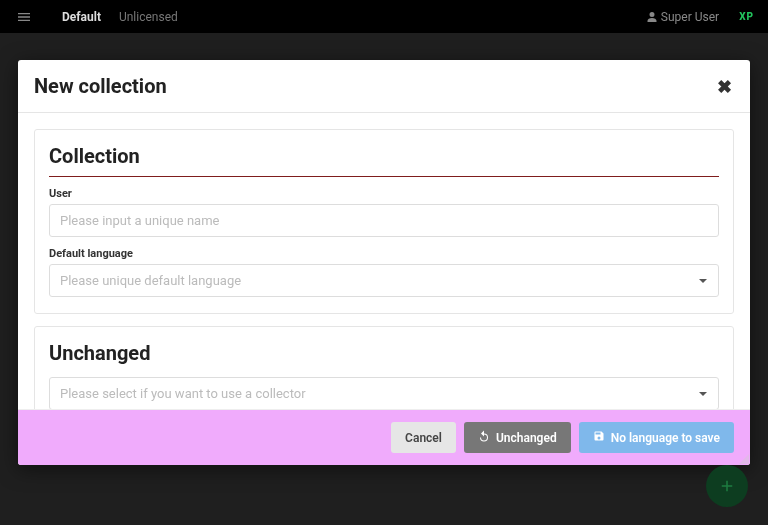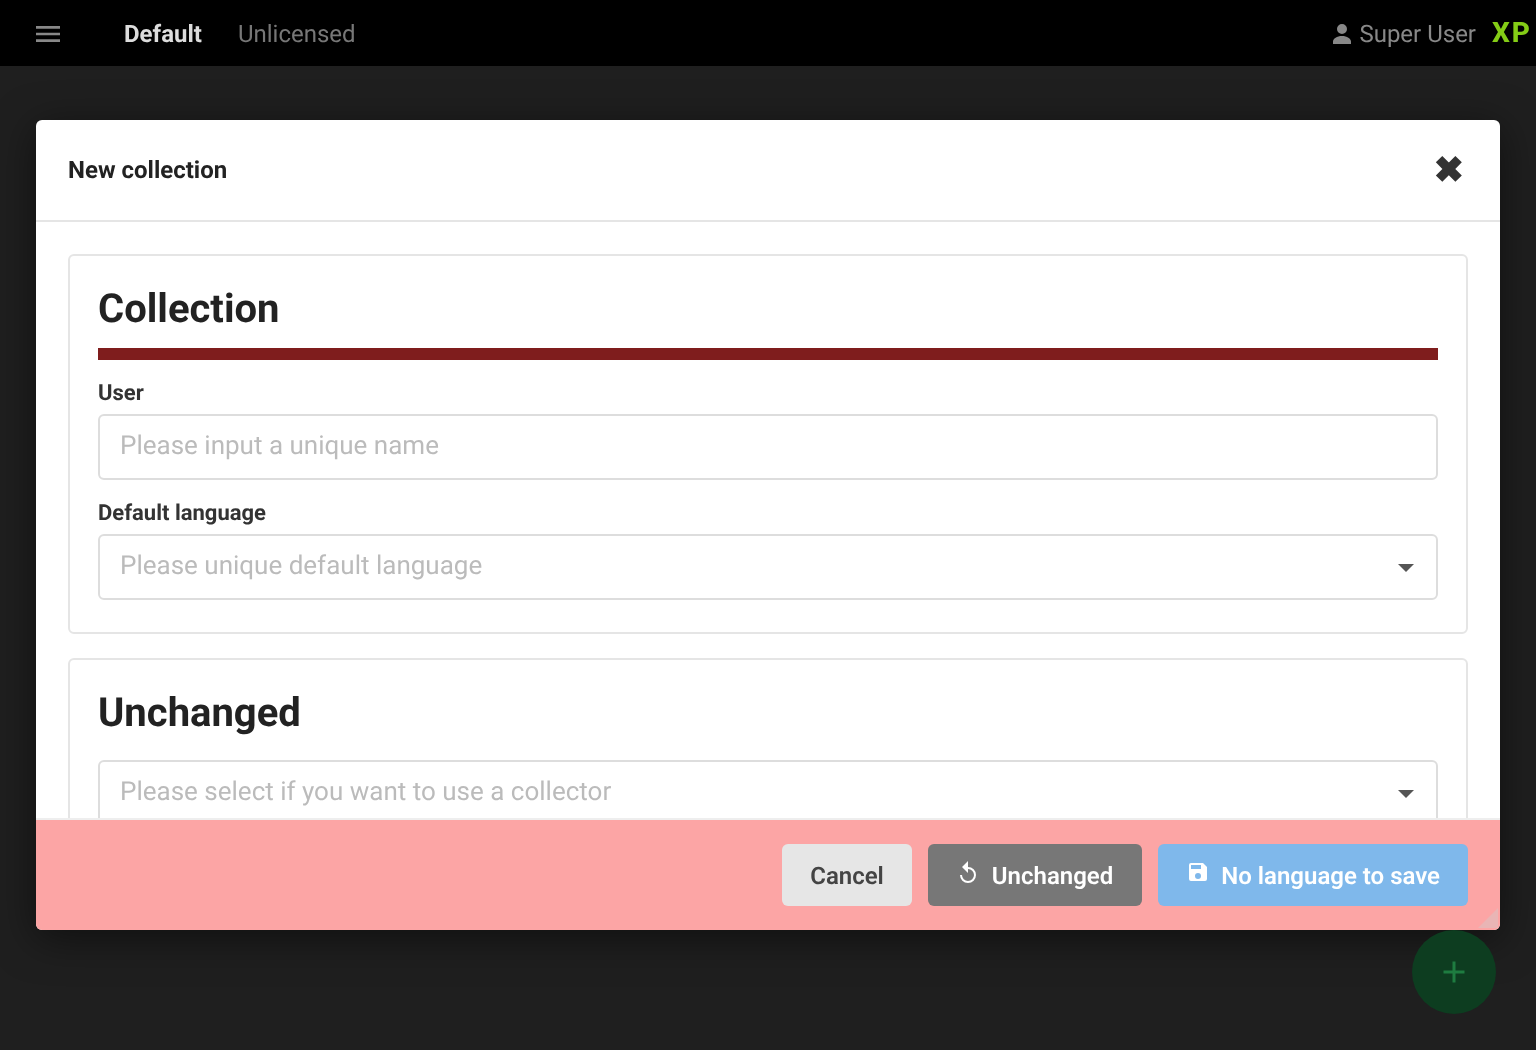--- a/index.html
+++ b/index.html
@@ -2,40 +2,40 @@
 <html><head>
 <meta charset="utf-8">
 <style>
 *{margin:0;padding:0;box-sizing:border-box;font-family:-apple-system,BlinkMacSystemFont,"Segoe UI",Roboto,Arial,sans-serif}
 body{width:768px;height:525px;background:#1a1a1a;overflow:hidden;position:relative}
 .topbar{height:33px;background:#000;display:flex;align-items:center;color:#888;font-size:12px}
 .hamburger{width:48px;display:flex;align-items:center;justify-content:center}
 .hamburger svg{width:16px;height:16px;fill:#888}
 .topbar-title{font-weight:700;color:#ddd;padding:0 14px}
 .topbar-status{color:#777;padding:0 4px}
-.topbar-right{margin-left:auto;display:flex;align-items:center;gap:8px;padding-right:2px}
+.topbar-right{margin-left:auto;display:flex;align-items:center;gap:20px;padding-right:14px}
 .user-icon svg{width:12px;height:12px;fill:#888;vertical-align:middle}
 .user-name{color:#888;font-size:12px}
-.logo{font-weight:800;color:#84cc16;font-size:14px;letter-spacing:1px}
+.logo{font-weight:800;color:#22c55e;font-size:10px;letter-spacing:1px}
 .backdrop{position:absolute;top:33px;left:0;right:0;bottom:0;background:#1f1f1f}
 .modal{position:absolute;top:60px;left:18px;right:18px;bottom:60px;background:#fff;border-radius:3px;display:flex;flex-direction:column;box-shadow:0 4px 20px rgba(0,0,0,.5)}
 .modal-header{padding:14px 16px;display:flex;align-items:center;border-bottom:1px solid #e5e5e5}
-.modal-title{font-size:12px;font-weight:700;color:#222}
+.modal-title{font-size:20px;font-weight:700;color:#222}
 .close-btn{margin-left:auto;font-size:18px;font-weight:700;color:#333;cursor:pointer;background:none;border:none;padding:0 2px}
 .modal-body{flex:1;padding:16px;overflow:auto}
 .panel{border:1px solid #e5e5e5;border-radius:3px;padding:14px 14px 16px;margin-bottom:12px}
-.panel-title{font-size:20px;font-weight:700;color:#222;border-bottom:6px solid #7f1d1d;padding-bottom:8px;margin-bottom:10px}
+.panel-title{font-size:20px;font-weight:700;color:#222;border-bottom:1px solid #7f1d1d;padding-bottom:8px;margin-bottom:10px}
 .field-label{font-size:11px;font-weight:700;color:#333;margin-bottom:4px;display:block}
 .field-input{width:100%;border:1px solid #ddd;border-radius:3px;padding:8px 10px;font-size:13px;color:#333;background:#fff;margin-bottom:10px}
 .field-input::placeholder{color:#bbb}
 .select-wrap{position:relative;margin-bottom:0}
 .select-value{width:100%;border:1px solid #ddd;border-radius:3px;padding:8px 28px 8px 10px;font-size:13px;color:#bbb;background:#fff;cursor:pointer}
 .select-caret{position:absolute;right:12px;top:50%;transform:translateY(-50%);width:0;height:0;border-left:4px solid transparent;border-right:4px solid transparent;border-top:4px solid #555}
 .panel .field-group:last-child .field-input,.panel .select-wrap:last-of-type{margin-bottom:0}
-.modal-footer{padding:12px 16px;background:#fca5a5;border-top:1px solid #eee;display:flex;justify-content:flex-end;gap:8px;border-radius:0 0 3px 3px}
+.modal-footer{padding:12px 16px;background:#f0abfc;border-top:1px solid #eee;display:flex;justify-content:flex-end;gap:8px;border-radius:0 0 3px 3px}
 .btn{border:none;padding:8px 14px;border-radius:3px;font-size:12px;font-weight:600;cursor:pointer;display:inline-flex;align-items:center;gap:6px}
 .btn-cancel{background:#e6e6e6;color:#444}
 .btn-secondary{background:#777;color:#fff}
 .btn-primary{background:#7fb8eb;color:#fff}
 .btn svg{width:12px;height:12px;fill:#fff}
 .fab{position:absolute;right:20px;bottom:18px;width:42px;height:42px;border-radius:50%;background:#0d3d20;display:flex;align-items:center;justify-content:center;cursor:pointer}
 .fab svg{width:18px;height:18px;fill:#1e7c40}
 .resize-grip{position:absolute;right:1px;bottom:1px;width:12px;height:12px}
 .resize-grip::before{content:"";position:absolute;right:0;bottom:0;width:0;height:0;border-right:10px solid #ccc;border-top:10px solid transparent;opacity:.4}
 </style>

